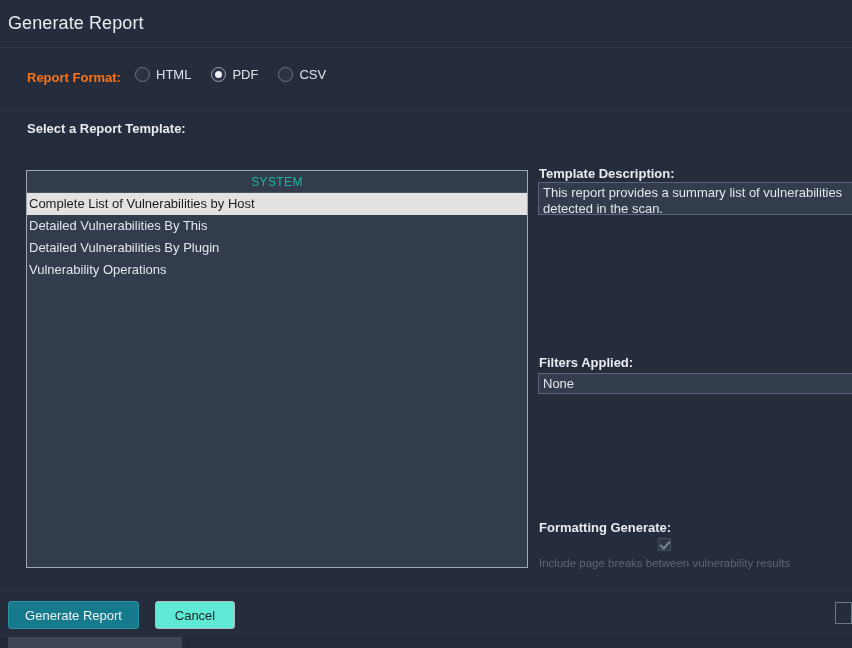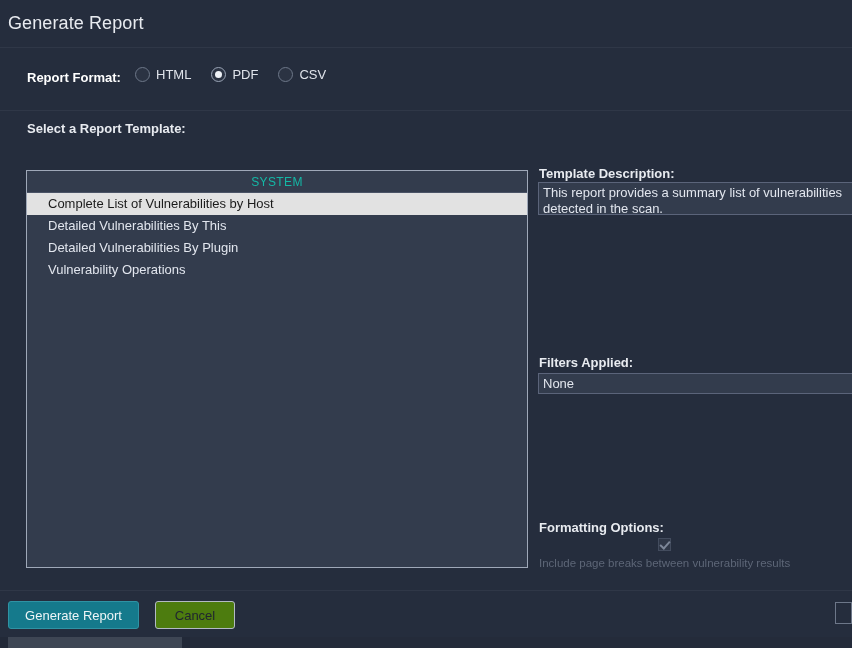--- a/index.html
+++ b/index.html
@@ -84,21 +84,21 @@
     height: 62px;
     border-bottom: 1px solid #39415180;
     box-sizing: border-box;
   }
   .format-label {
     position: absolute;
     left: 27px;
     top: 21px;
     font-size: 13px;
     font-weight: bold;
-    color: #ffffff;
+    color: #f97316;
     white-space: nowrap;
   }
   .radio-group {
     position: absolute;
     left: 135px;
     top: 18px;
     display: flex;
     align-items: center;
     gap: 0px;
   }
@@ -168,21 +168,21 @@
     font-size: 12px;
     color: #14b8a6;
     background: #333c4d;
     border-bottom: 1px solid #4a5366;
     box-sizing: border-box;
     letter-spacing: 0.4px;
   }
   .list-item {
     height: 22px;
     line-height: 22px;
-    padding-left: 21px;
+    padding-left: 2px;
     font-size: 13px;
     color: #e2e6ee;
     white-space: nowrap;
     cursor: pointer;
     box-sizing: border-box;
   }
   .list-item.selected {
     background: #e2e2e2;
     color: #1b1b1b;
   }
@@ -297,21 +297,21 @@
   .btn-primary {
     left: 8px;
     width: 131px;
     background: #157a8c;
     border: 1px solid #2f93a4;
     color: #eef5f7;
   }
   .btn-secondary {
     left: 155px;
     width: 80px;
-    background: #4d7c0f;
+    background: #5eead4;
     border: 1px solid #b3bac5;
     color: #20262f;
   }
   .resize-grip {
     position: absolute;
     left: 835px;
     top: 602px;
     width: 17px;
     height: 22px;
     border: 1px solid #6d7789;
@@ -373,21 +373,21 @@
     <div class="desc-box">
       <div class="desc-text">This report provides a summary list of vulnerabilities
 detected in the scan.</div>
     </div>
 
     <div class="section-label lbl-filter">Filters Applied:</div>
     <div class="filter-box">
       <div class="filter-text">None</div>
     </div>
 
-    <div class="section-label lbl-format">Formatting Options:</div>
+    <div class="section-label lbl-format">Formatting Generate:</div>
     <div class="fmt-option">
       <span class="chk checked"></span>
       <span class="fmt-option-text">Include page breaks between vulnerability results</span>
     </div>
 
     <div class="footer">
       <div class="btn btn-primary">Generate Report</div>
       <div class="btn btn-secondary">Cancel</div>
     </div>
 

